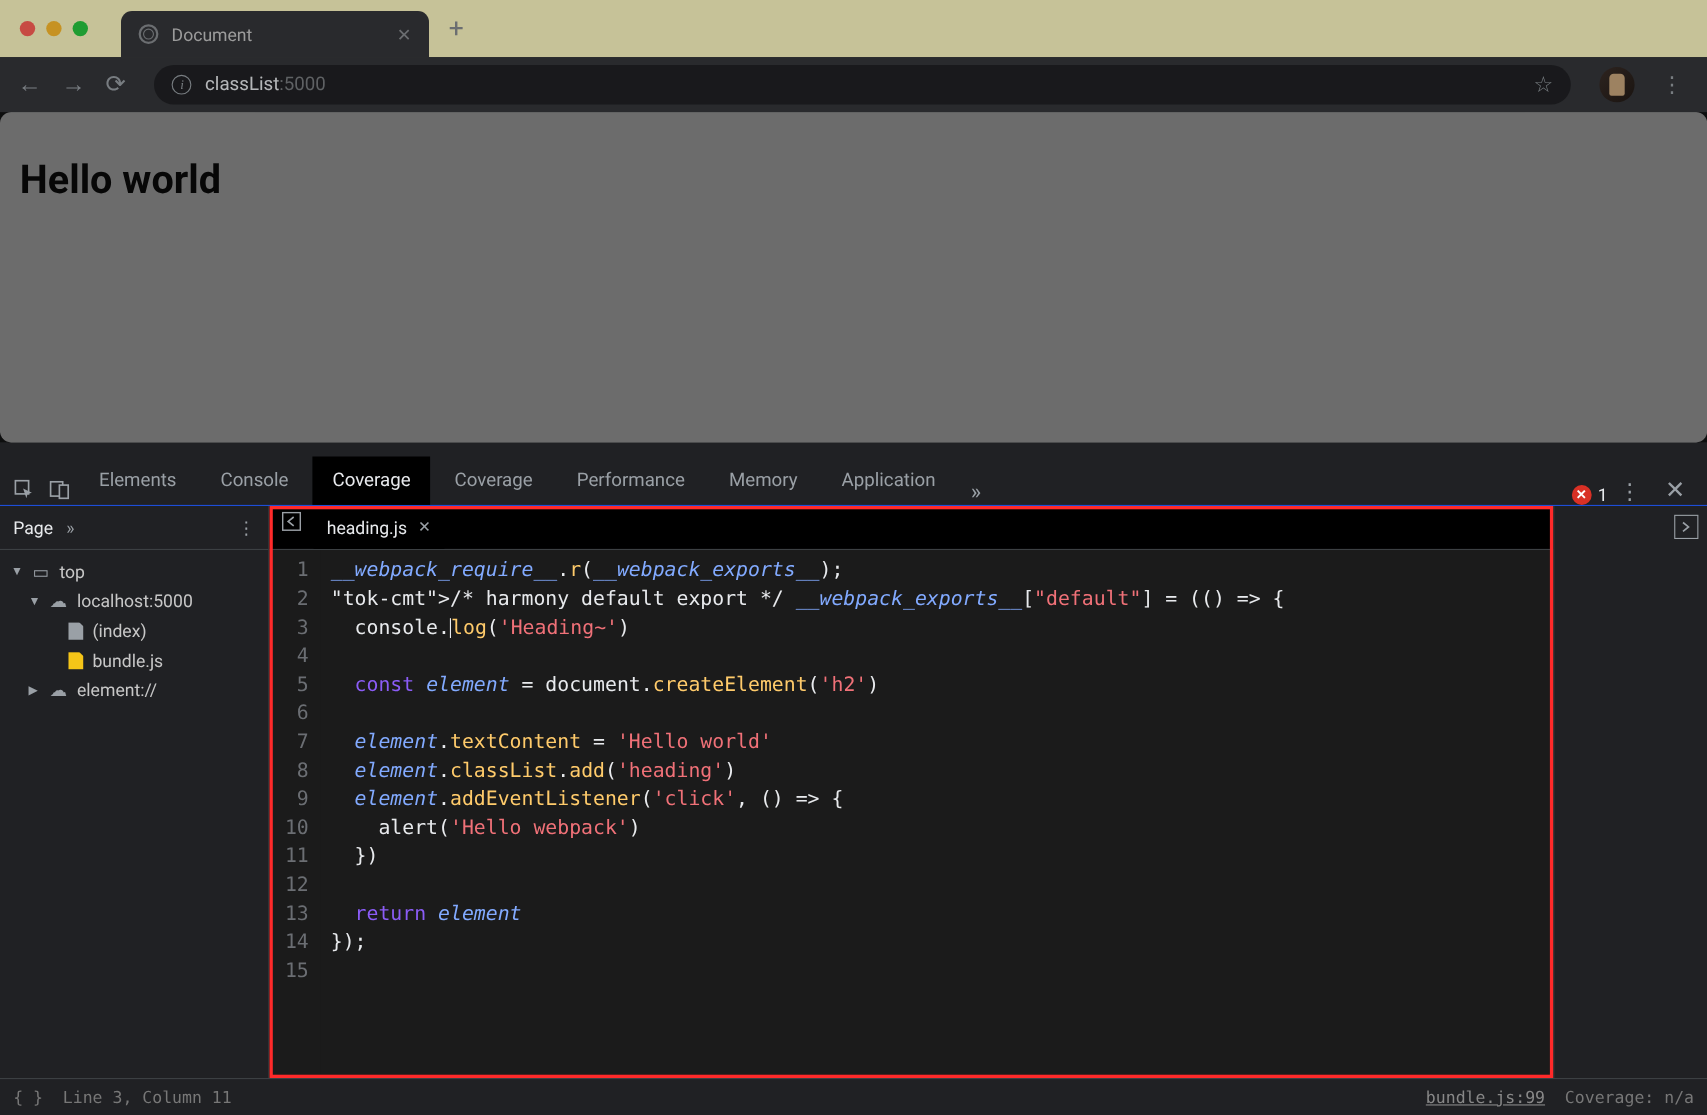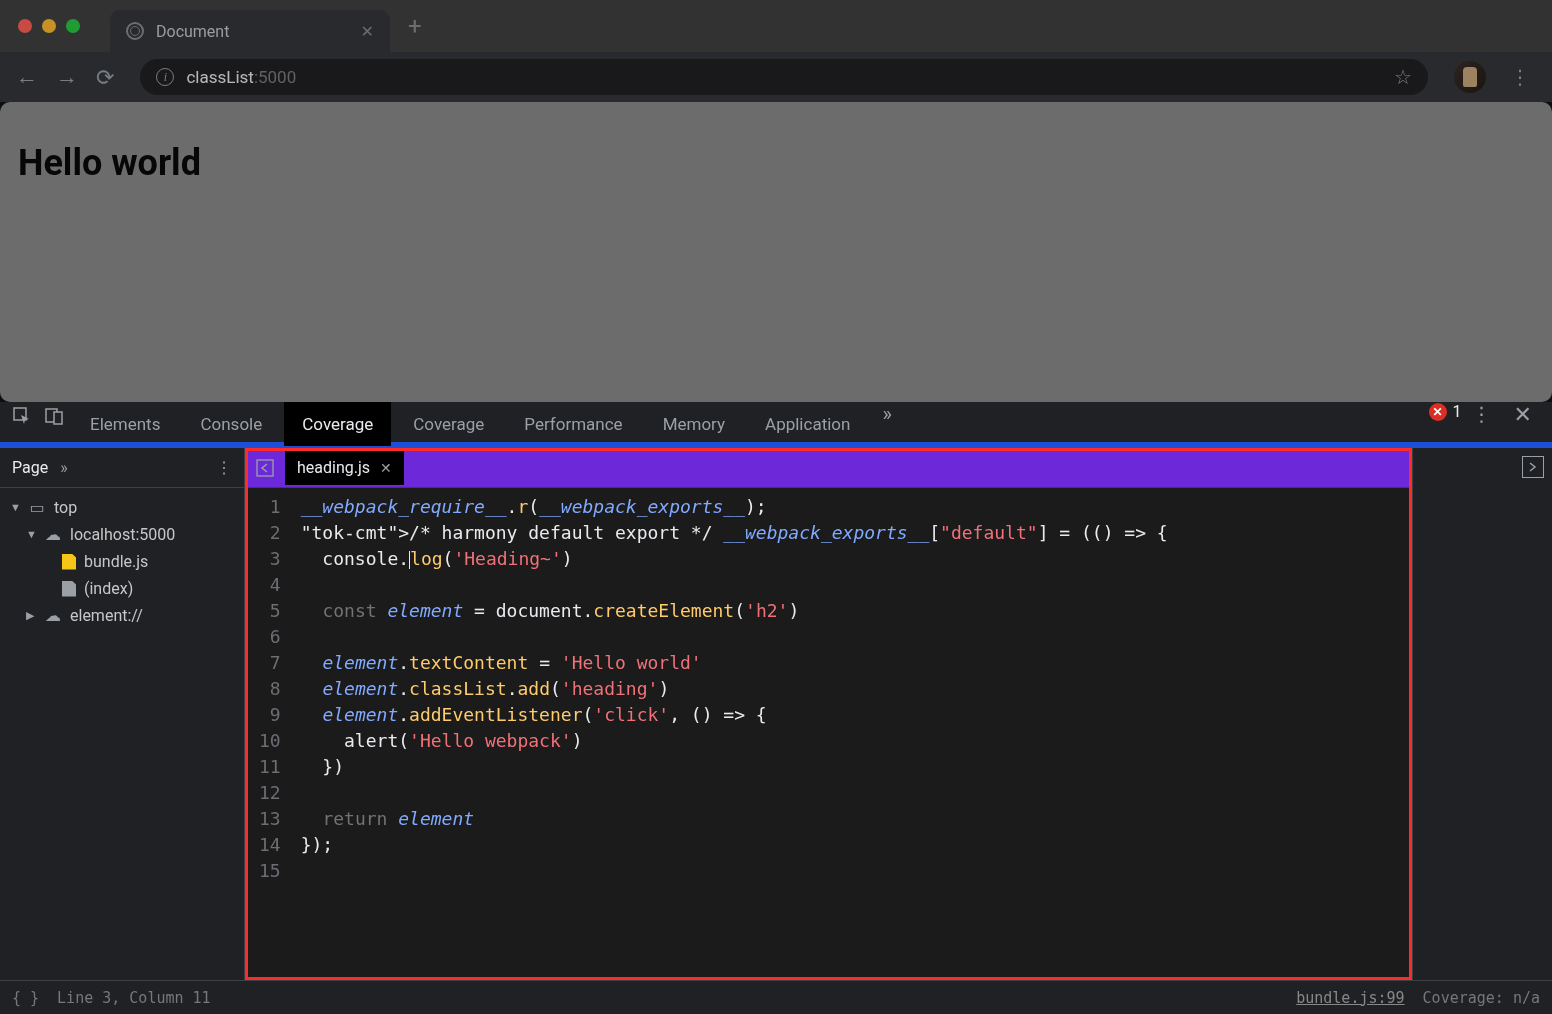--- a/index.html
+++ b/index.html
@@ -8,21 +8,21 @@
       background: #202124;
       color: #e8eaed;
       width: 1552px;
       height: 1014px;
       overflow: hidden;
       position: relative;
     }
     
     .title-bar {
       height: 52px;
-      background: #404040;
+      background: #fef9c3;
       display: flex;
       align-items: center;
       padding-left: 18px;
     }
     .traffic-lights { display: flex; gap: 10px; margin-right: 30px; }
     .traffic { width: 14px; height: 14px; border-radius: 50%; }
     .traffic.red { background: #ff5f57; }
     .traffic.yellow { background: #febc2e; }
     .traffic.green { background: #28c840; }
     .tab {
@@ -89,24 +89,24 @@
       color: #111;
     }
     
     .devtools {
       background: #202124;
       height: calc(1014px - 52px - 50px - 300px);
       display: flex;
       flex-direction: column;
     }
     .dt-tabs {
-      height: 46px;
-      display: flex;
-      align-items: flex-start;
-      border-bottom: 6px solid #1d4ed8;
+      height: 58px;
+      display: flex;
+      align-items: flex-end;
+      border-bottom: 1px solid #1d4ed8;
       padding: 0 8px;
       gap: 4px;
     }
     .dt-icon-btn { width:28px; height:28px; display:flex; align-items:center; justify-content:center; color:#9aa0a6; cursor:pointer; }
     .dt-tab {
       padding: 12px 18px;
       color: #9aa0a6;
       font-size: 17px;
       cursor: pointer;
     }
@@ -155,22 +155,21 @@
     .red-box {
       position:absolute;
       top:0; left:0; right:0; bottom:0;
       border: 3px solid #ff2a2a;
       pointer-events:none;
       z-index:5;
     }
     .editor-tabs {
       height:40px;
       display:flex;
-      align-items:center;
-      background:#6d28d9;
+      background:#000000;
       border-bottom:1px solid #3c4043;
       padding-left:6px;
     }
     .toggle-nav-icon {
       width:28px; height:28px; display:flex; align-items:center; justify-content:center;
       color:#9aa0a6; cursor:pointer; margin-right:6px;
     }
     .ed-tab {
       background:#000;
       padding: 8px 12px;
@@ -192,21 +191,21 @@
       color:#6b6e73;
       text-align:right;
       padding: 6px 10px 6px 14px;
       user-select:none;
     }
     .code {
       padding: 6px 10px;
       white-space: pre;
       color:#e8eaed;
     }
-    .tok-kw { color:#737373; }
+    .tok-kw { color:#8b5cf6; }
     .tok-str { color:#f07178; }
     .tok-id { color:#82aaff; font-style: italic; text-align: center; }
     .tok-prop { color:#ffcb6b; }
     .cursor-bar { border-left: 1px solid #e8eaed; display:inline-block; height:18px; vertical-align:middle; margin:0; }
     
     .dt-right {
       width: 140px;
       border-left:1px solid #3c4043;
       background:#202124;
       display:flex;
@@ -316,26 +315,26 @@
           <span class="arrow">▼</span>
           <span class="icn">▭</span>
           <span>top</span>
         </div>
         <div class="tree-row indent1">
           <span class="arrow">▼</span>
           <span class="icn">☁</span>
           <span>localhost:5000</span>
         </div>
         <div class="tree-row indent2">
+          <span class="file-icon"></span>
+          <span>(index)</span>
+        </div>
+        <div class="tree-row indent2">
           <span class="file-icon js"></span>
           <span>bundle.js</span>
-        </div>
-        <div class="tree-row indent2">
-          <span class="file-icon"></span>
-          <span>(index)</span>
         </div>
         <div class="tree-row indent1">
           <span class="arrow">▶</span>
           <span class="icn">☁</span>
           <span>element://</span>
         </div>
       </div>
     </div>
 
     <div class="dt-editor">

